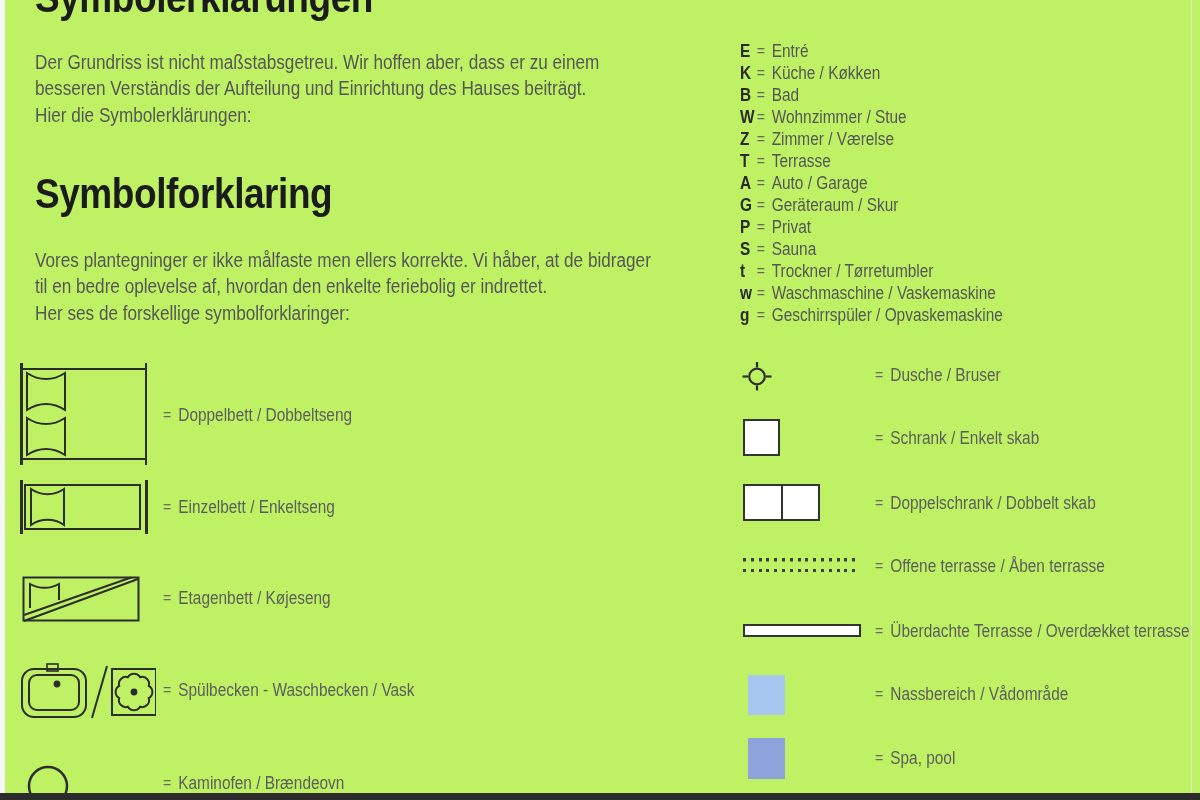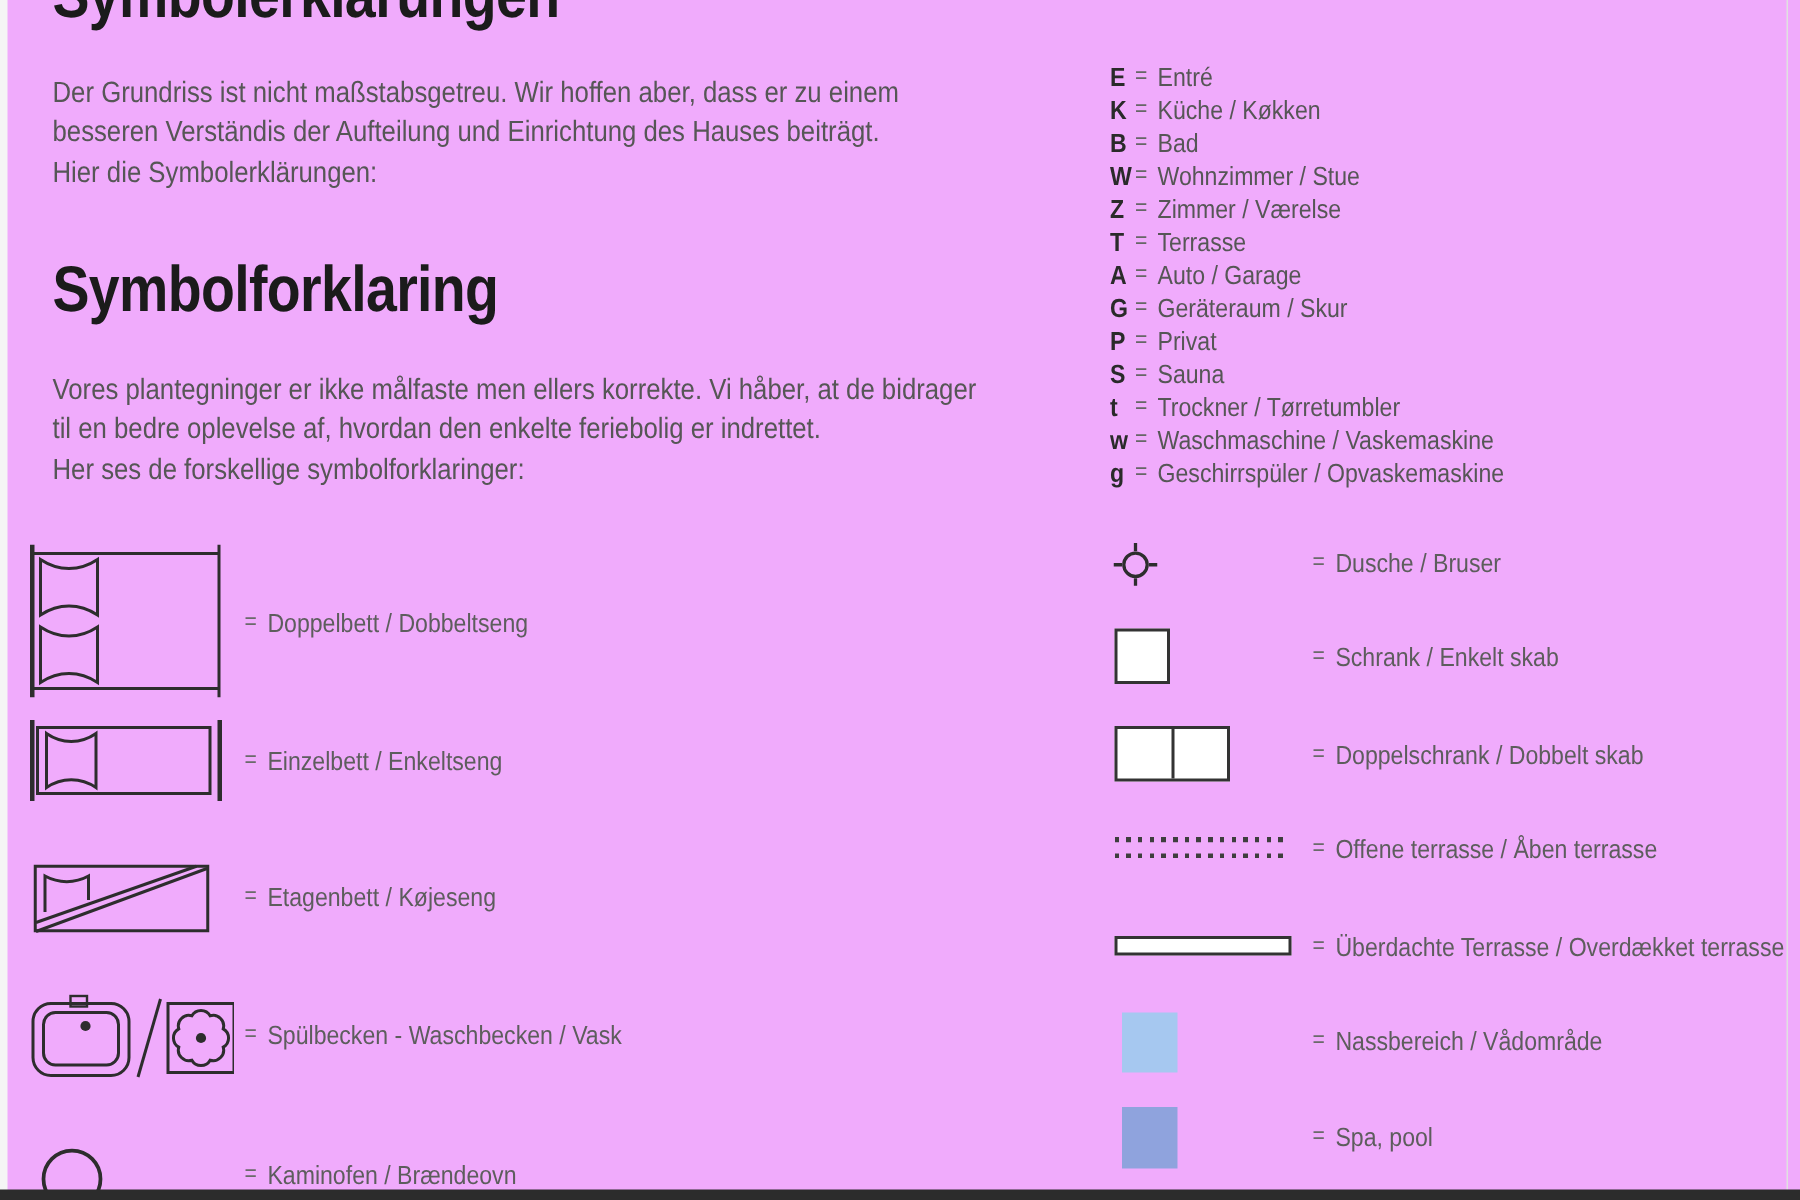--- a/index.html
+++ b/index.html
@@ -1,16 +1,16 @@
 <!DOCTYPE html>
 <html><head>
 <meta charset="utf-8">
 <style>
   html,body{margin:0;padding:0;background:#e9e9e9;}
-  #page{position:relative;width:1200px;height:800px;background:#f0abfc;overflow:hidden;
+  #page{position:relative;width:1200px;height:800px;background:#bef264;overflow:hidden;
         font-family:"Liberation Sans",sans-serif;color:#555;}
   .cond{transform:scaleX(0.88);transform-origin:0 0;}
   .cond-c{transform:scaleX(0.88);transform-origin:0 50%;}
   h1.title{position:absolute;margin:0;font-size:43px;font-weight:bold;color:#1b1b1b;
            letter-spacing:-0.5px;transform:scaleX(0.86);transform-origin:0 0;white-space:nowrap;}
   .intro{position:absolute;font-size:19.5px;line-height:26.3px;color:#565656;
          white-space:pre-line;}
   
   .abbr-list{position:absolute;left:740px;top:40px;list-style:none;margin:0;padding:0;}
   .abbr-row{display:flex;align-items:center;height:22px;font-size:17.5px;white-space:nowrap;}

